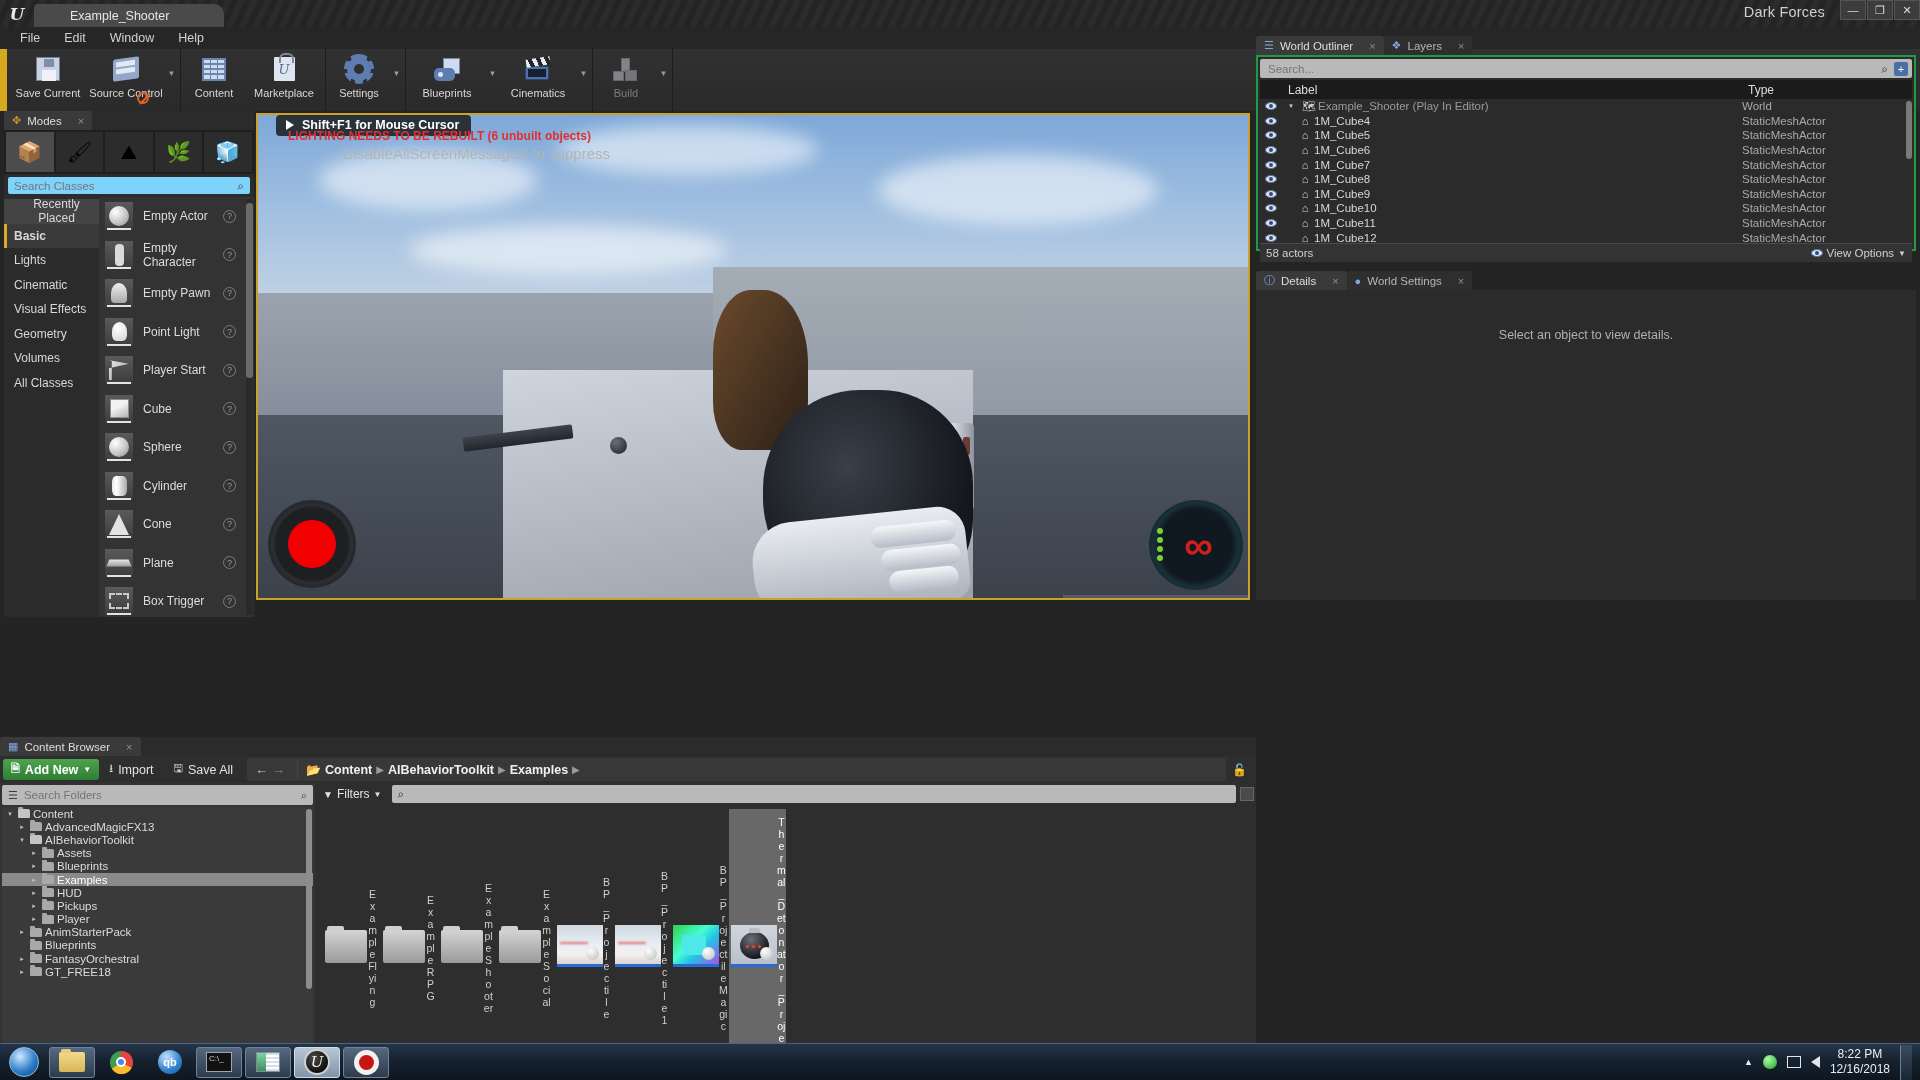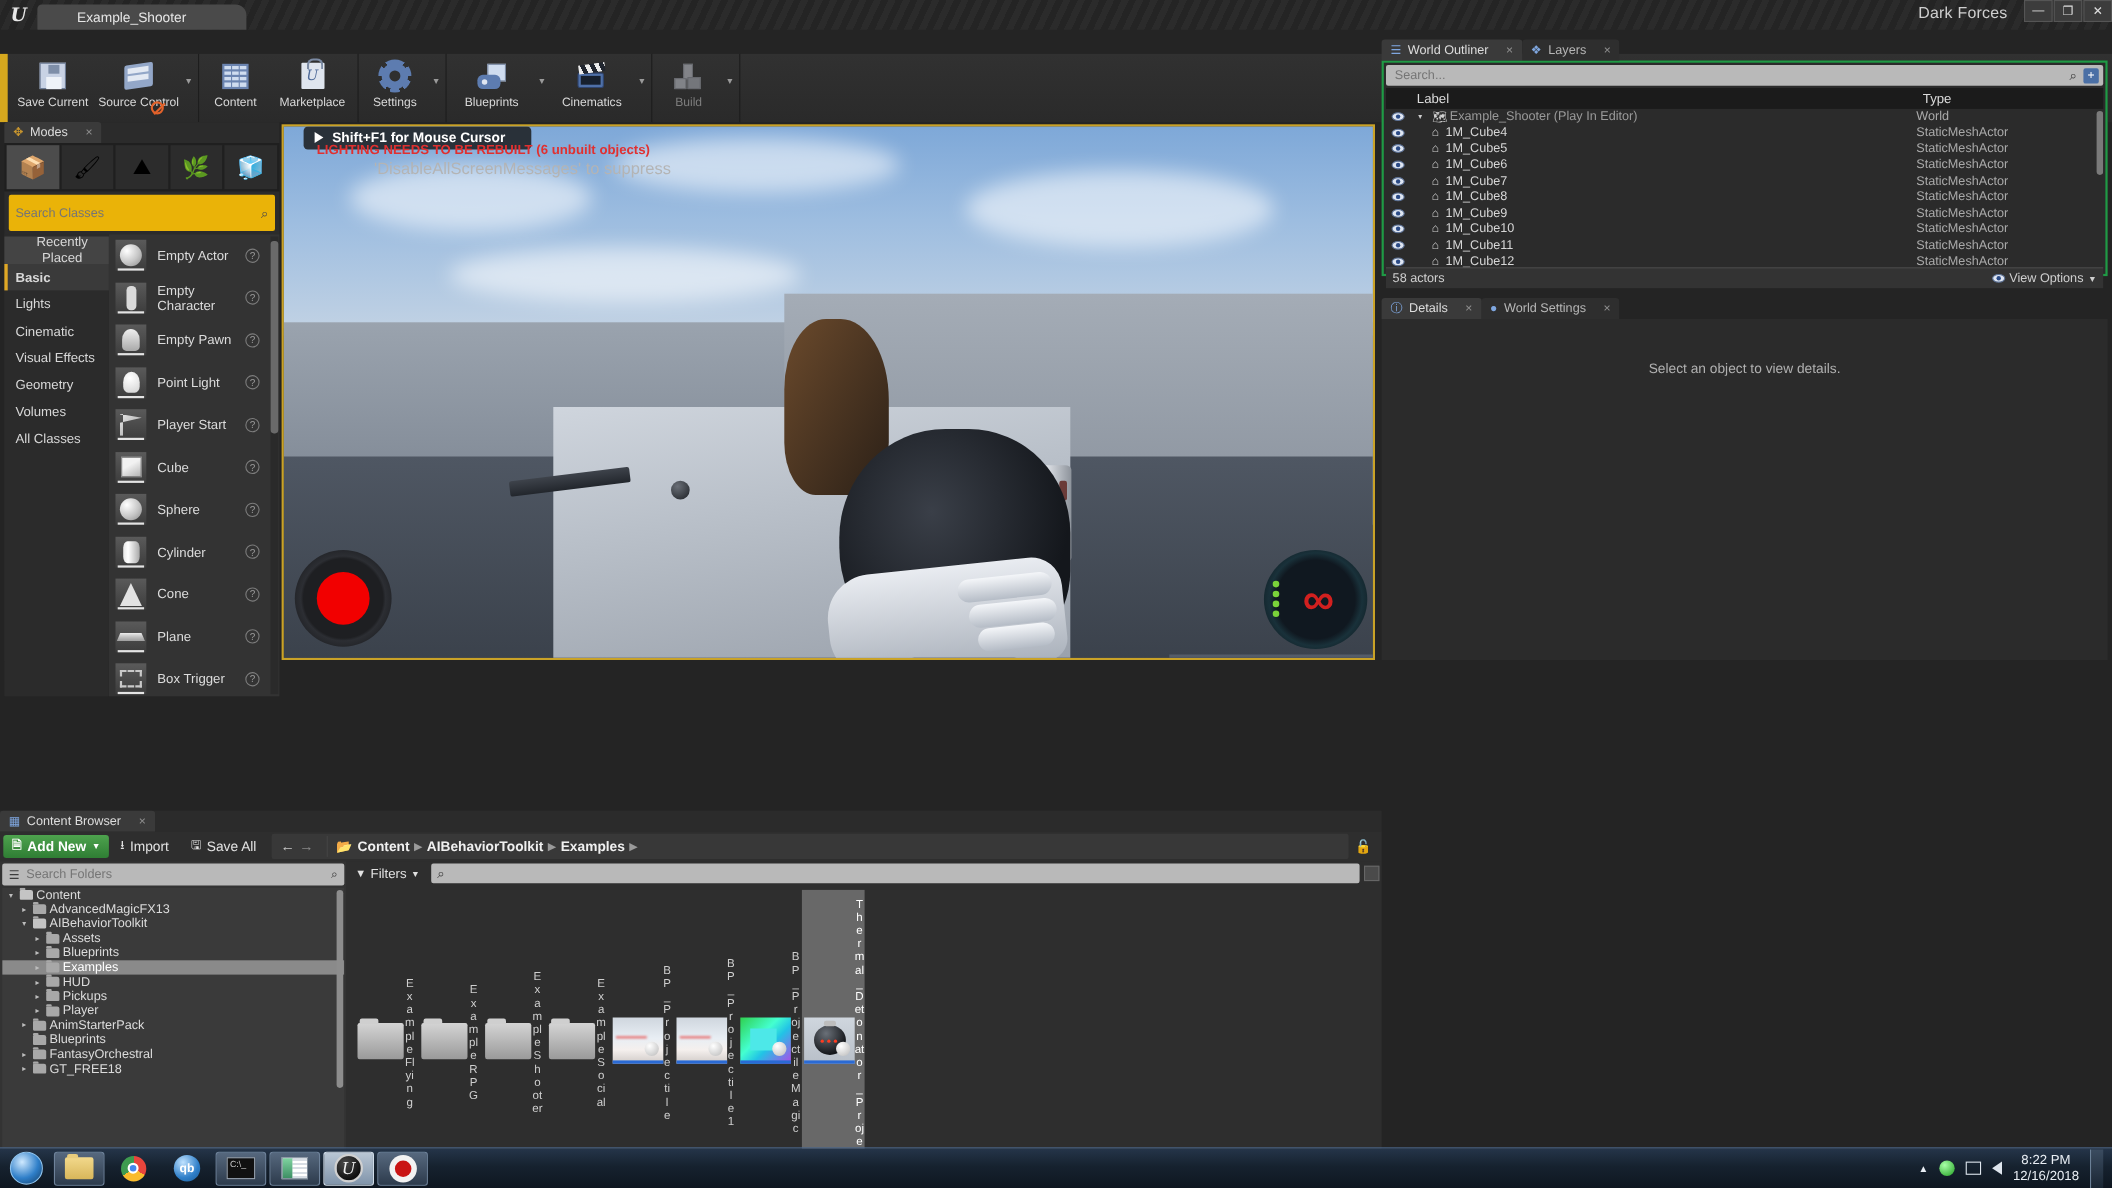--- a/index.html
+++ b/index.html
@@ -121,21 +121,21 @@
   }
   .tab .x { color: #8e8e8e; font-size: 11px; margin-left: 10px; }
   .tab.inactive { background: #2e2e2e; color:#b6b6b6; }
   .mode-icons { display: flex; background: #1f1f1f; height: 44px; padding: 2px; gap: 2px; }
   .mode-ico {
     flex: 1; background: #2c2c2c; display: flex; align-items: center; justify-content: center;
     font-size: 20px;
   }
   .mode-ico.sel { background: #4c4c4c; }
   .search-row {
-    margin: 3px 4px; height: 33px; background: #eab308; border-radius: 2px;
+    margin: 3px 4px; height: 17px; background: #7dd3fc; border-radius: 2px;
     display: flex; align-items: center; padding: 4px 6px;
   }
   .search-row input {
     flex: 1; background: transparent; border: none; outline: none;
     font-size: 11.5px; color: #333; font-family: "Liberation Sans", sans-serif;
   }
   .search-row .mag { color: #4a4a4a; font-size: 12px; }
   .modes-body { display: flex; height: 420px; }
   .cat-col { width: 95px; background: #2b2b2b; padding-top: 2px; }
   .cat {
@@ -245,21 +245,21 @@
   .hud-right {
     position:absolute; right:5px; bottom:8px; width:94px; height:90px; border-radius:50%;
     background: radial-gradient(circle at 50% 50%, #101820 55%, #19313a 65%, #07090c 100%);
     display:flex; align-items:center; justify-content:center;
   }
   .hud-right .inf { color:#d2201f; font-size: 40px; font-weight: bold; letter-spacing:-5px; }
   .hud-right .pips { position:absolute; left:8px; top:28px; display:flex; flex-direction:column; gap:3px; }
   .hud-right .pips b { width:6px; height:6px; border-radius:50%; background:#7ad23a; display:block; }
   .vp-msg {
     position: absolute; left: 18px; top: 0px; background: rgba(22,22,22,.82);
-    border-radius: 4px; padding: 3px 24px 4px 10px; display:flex; align-items:center; gap:8px;
+    border-radius: 4px; padding: 3px 12px 4px 10px; display:flex; align-items:center; gap:8px;
     color: #fff; font-size: 12.5px; font-weight: bold;
   }
   .vp-msg .play { width:0;height:0;border-left:8px solid #fff;border-top:5px solid transparent;border-bottom:5px solid transparent; }
   .vp-warn { position:absolute; left:30px; top:14px; color:#e03030; font-size:12px; font-weight:bold; }
   .vp-warn2 { position:absolute; left:82px; top:30px; color:#b4b4b4; font-size:15px; }
 
   
   .outliner { position: absolute; left: 1256px; top: 36px; width: 660px; height: 228px; }
   .panel-body { background: #2b2b2b; border: 2px solid #1f9a45; height: 196px; padding: 2px; }
   .ol-search {
@@ -397,20 +397,26 @@
     </div>
     <div class="title-filler"></div>
     <div class="dark-forces">Dark Forces</div>
     <div class="win-btns">
       <div class="win-btn">—</div>
       <div class="win-btn">❐</div>
       <div class="win-btn close">✕</div>
     </div>
   </div>
 
+  <div class="menubar">
+    <div class="menu-item">File</div>
+    <div class="menu-item">Edit</div>
+    <div class="menu-item">Window</div>
+    <div class="menu-item">Help</div>
+  </div>
 
   <div class="toolbar">
     <div class="tb-accent"></div>
 
     <div class="tb-group">
       <div class="tb-btn wide">
         <div class="ico">
             <div class="i-save"></div>
           </div>
         <div class="lbl">Save Current</div>

